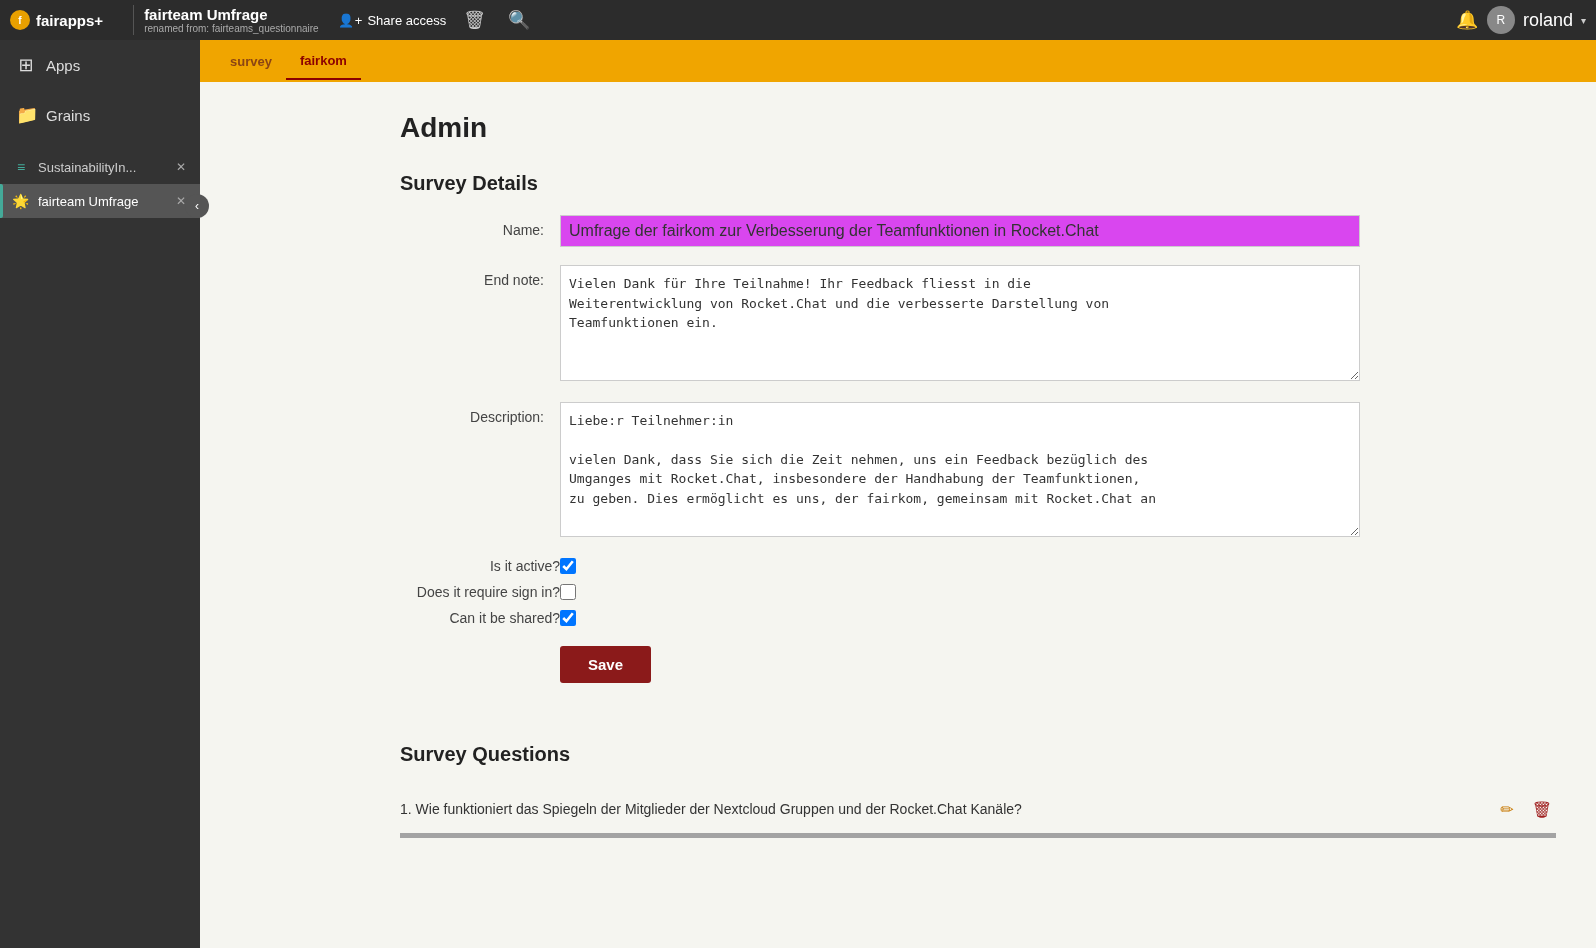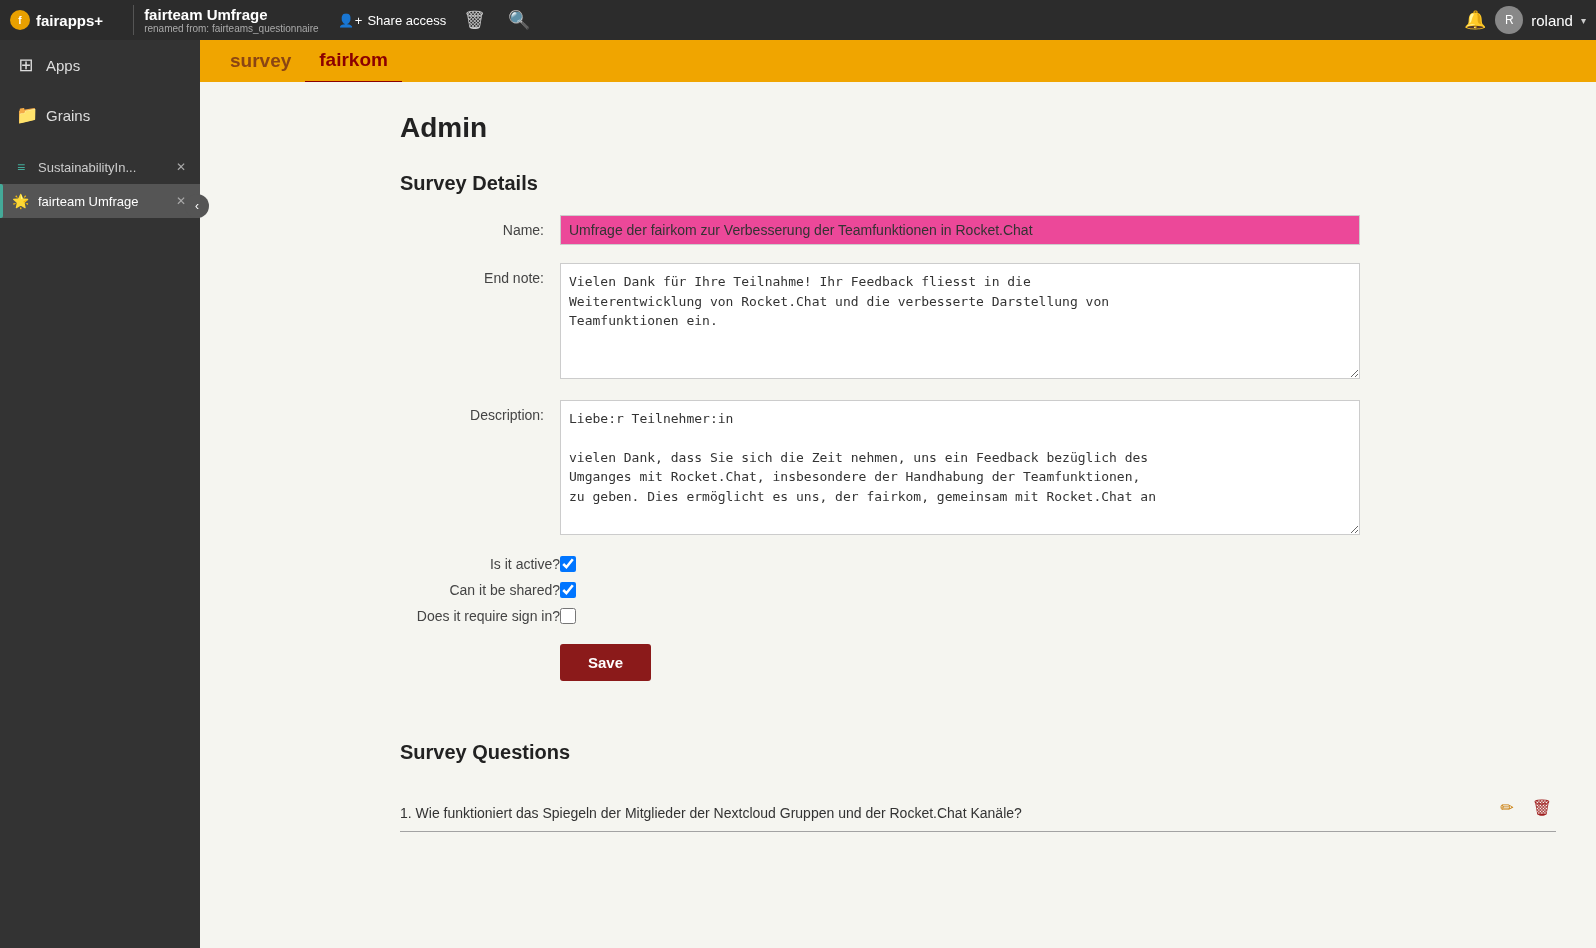--- a/index.html
+++ b/index.html
@@ -44,21 +44,21 @@
       padding: 2px 5px;
     }
     #topbar .spacer { flex: 1; }
     #topbar .user-section { display: flex; align-items: center; gap: 8px; }
     #topbar .notif-icon { color: #ccc; font-size: 18px; }
     #topbar .avatar {
       width: 28px; height: 28px; border-radius: 50%; background: #888;
       overflow: hidden; display: flex; align-items: center; justify-content: center;
       font-size: 12px; color: #fff;
     }
-    #topbar .username { color: #fff; font-size: 15px; }
+    #topbar .username { color: #fff; font-size: 18px; }
     #topbar .caret { color: #ccc; font-size: 10px; }
 
     
     #main-layout { display: flex; flex: 1; overflow: hidden; }
 
     
     #sidebar {
       width: 200px;
       background: #333;
       color: #fff;
@@ -118,21 +118,21 @@
     #tab-bar {
       background: #f0a500;
       display: flex;
       align-items: center;
       padding: 0 16px;
       height: 42px;
       flex-shrink: 0;
     }
     #tab-bar .tab {
       padding: 10px 14px;
-      font-size: 19px;
+      font-size: 13px;
       cursor: pointer;
       color: #8B4513;
       font-weight: bold;
       text-decoration: none;
     }
     #tab-bar .tab.active { color: #8B0000; border-bottom: 2px solid #8B0000; }
 
     
     #main-content {
       flex: 1;
@@ -167,23 +167,23 @@
       color: #444;
       flex-shrink: 0;
     }
     .form-control {
       flex: 1;
       max-width: 800px;
     }
     .form-control input[type="text"] {
       width: 100%;
       padding: 6px 8px;
-      font-size: 14px;
+      font-size: 16px;
       border: 1px solid #ccc;
-      background: #ec4899;
+      background: #d946ef;
       color: #333;
     }
     .form-control textarea {
       width: 100%;
       padding: 8px;
       font-size: 13px;
       font-family: monospace;
       border: 1px solid #ccc;
       background: #fff;
       color: #333;
@@ -217,23 +217,23 @@
       cursor: pointer;
       border-radius: 3px;
       margin-left: 160px;
       margin-top: 10px;
       margin-bottom: 30px;
     }
 
     .questions-section h2 { margin-bottom: 16px; }
     .question-item {
       display: flex;
-      align-items: flex-end;
+      align-items: center;
       padding: 10px 0;
-      border-bottom: 1px solid #a3a3a3;
+      border-bottom: 5px solid #a3a3a3;
     }
     .question-text {
       flex: 1;
       font-size: 14px;
       color: #333;
     }
     .question-actions {
       display: flex; gap: 10px;
     }
     .q-edit-btn, .q-delete-btn {
@@ -358,28 +358,28 @@
         </div>
 
         
         <div class="checkbox-row">
           <span class="checkbox-label">Is it active?</span>
           <input type="checkbox" checked="" style="">
         </div>
 
         
         <div class="checkbox-row">
+          <span class="checkbox-label">Does it require sign in?</span>
+          <input type="checkbox" style="">
+        </div>
+
+        
+        <div class="checkbox-row">
           <span class="checkbox-label">Can it be shared?</span>
           <input type="checkbox" checked="" style="">
-        </div>
-
-        
-        <div class="checkbox-row">
-          <span class="checkbox-label">Does it require sign in?</span>
-          <input type="checkbox" style="">
         </div>
 
         
         <button class="save-btn">Save</button>
       </div>
 
       <div class="questions-section">
         <h2>Survey Questions</h2>
 
         <div class="question-item">

